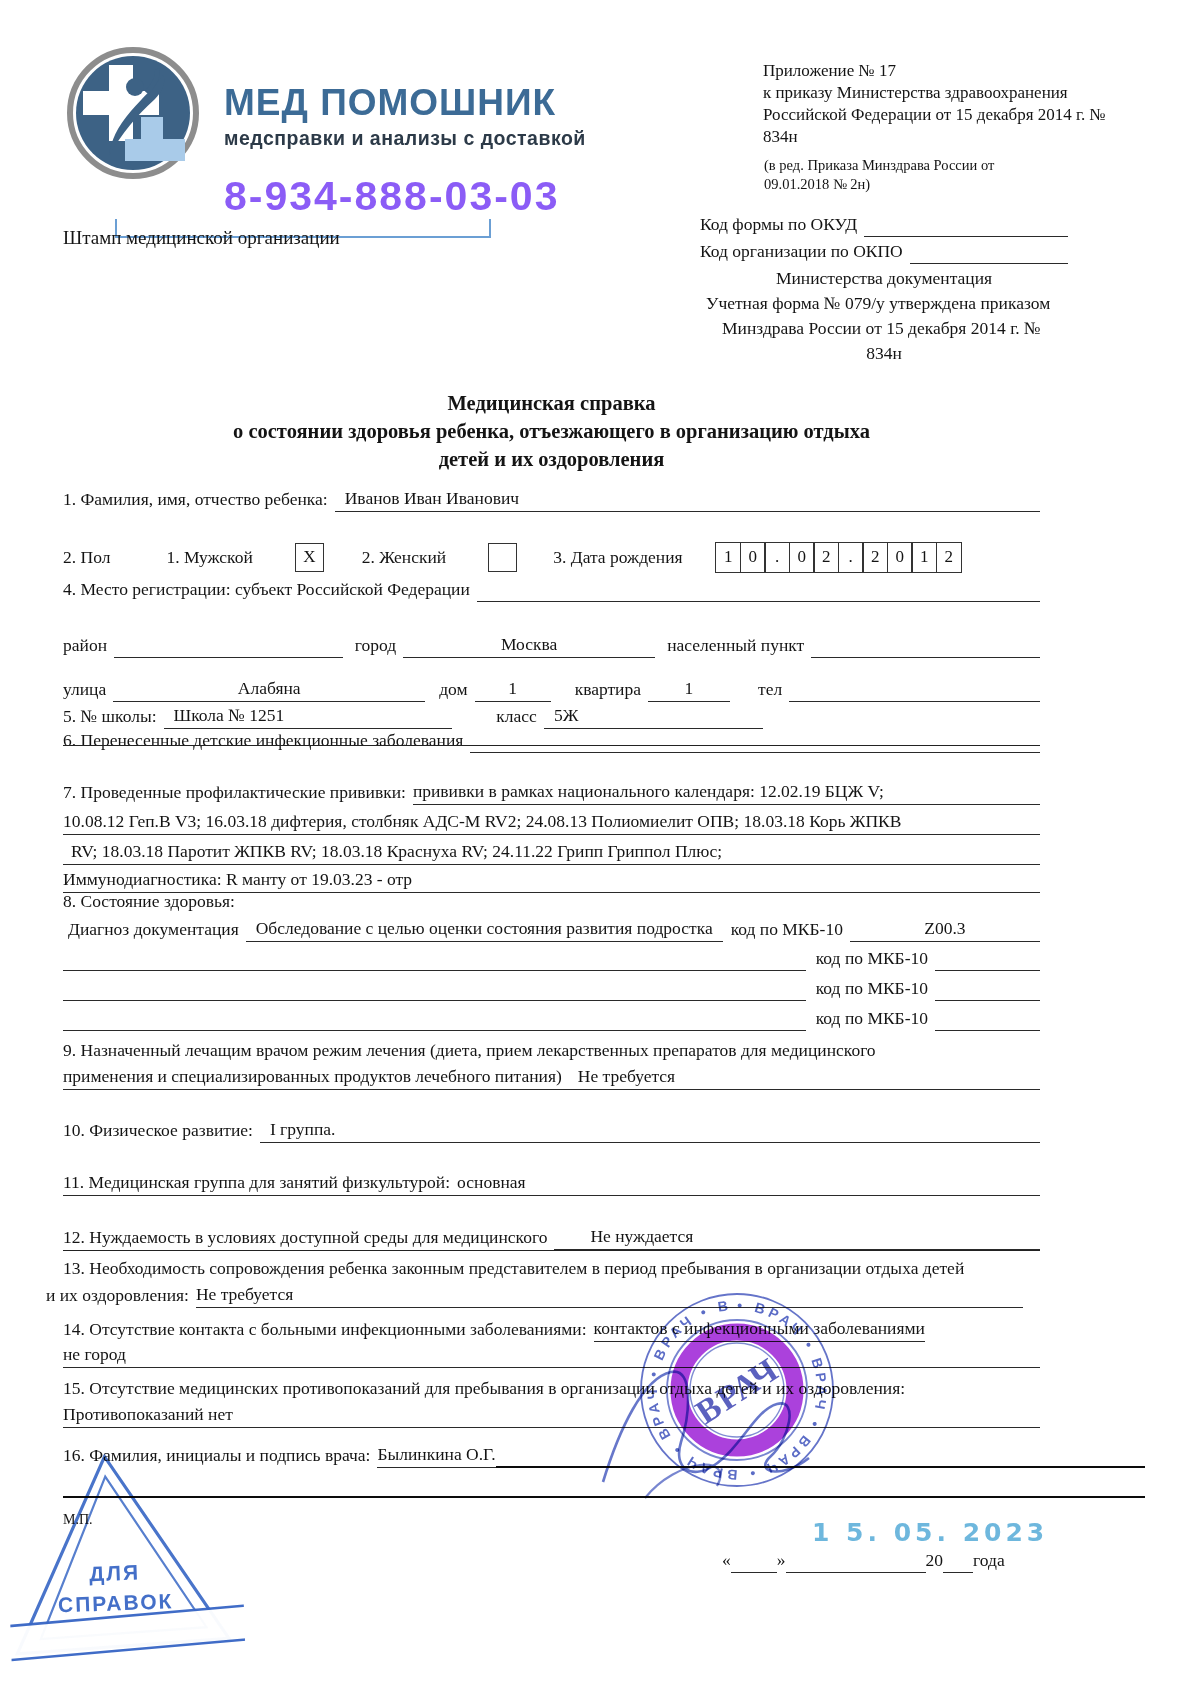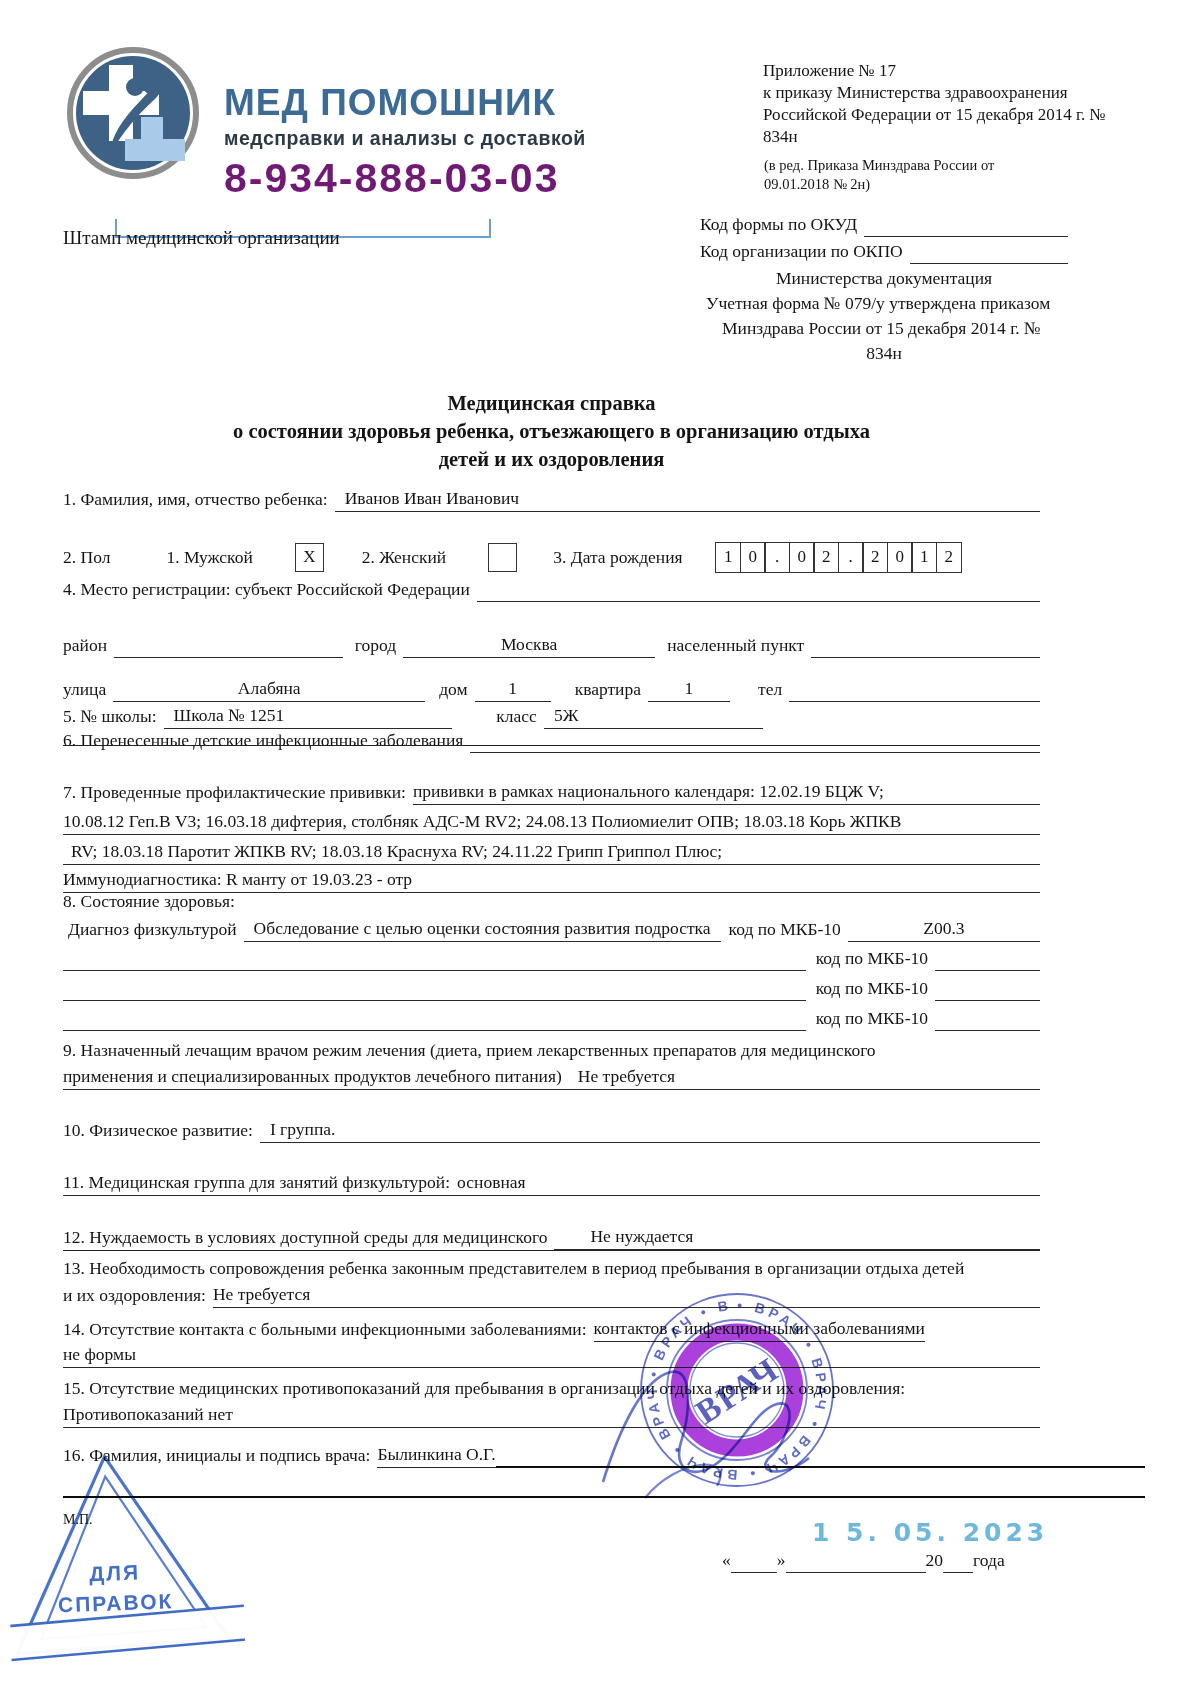--- a/index.html
+++ b/index.html
@@ -11,21 +11,21 @@
   .lbl{padding-right:7px;}
   .u{border-bottom:1.6px solid #2a2a2a;}
   .u2{border-bottom:2.2px solid #0c0c0c;}
   .grow{flex:1 1 auto;min-width:10px;}
   .ctr{text-align:center;}
   .val{padding:0 10px;}
   .urow{border-bottom:1.6px solid #2a2a2a;}
   .hline{position:absolute;height:0;border-bottom:1.8px solid #222;}
   .logo-title{font:bold 37px/1 "Liberation Sans",sans-serif;color:#3c6b96;letter-spacing:1px;}
   .logo-sub{font:bold 19.5px/1 "Liberation Sans",sans-serif;color:#2c3a48;margin-top:8px;letter-spacing:.5px;}
-  .logo-phone{font:bold 41px/1 "Liberation Sans",sans-serif;color:#701a75;margin-top:9px;letter-spacing:2px;}
+  .logo-phone{font:bold 41px/1 "Liberation Sans",sans-serif;color:#8b5cf6;margin-top:27px;letter-spacing:2px;}
   .hr-line{position:absolute;font:17px/22px "Liberation Serif",serif;}
   .hr-note{position:absolute;font:14.5px/19px "Liberation Serif",serif;}
   .t{position:absolute;left:63px;width:977px;text-align:center;font-weight:bold;font-size:20.5px;}
   .cb{width:27px;height:27px;border:1.8px solid #333;display:inline-flex;align-items:center;
       justify-content:center;font:17px "Liberation Serif",serif;}
   .dc{width:24px;height:29px;border:1.5px solid #333;margin-left:-1.5px;display:flex;align-items:center;
       justify-content:center;font:17px "Liberation Serif",serif;}
   .dcells{display:flex;}
   .bracket{position:absolute;border-left:2px solid #6b9fd4;border-right:2px solid #6b9fd4;
            border-bottom:2px solid #6b9fd4;}
@@ -157,21 +157,21 @@
     <span style="padding-left:8px;">RV; 18.03.18 Паротит ЖПКВ RV; 18.03.18 Краснуха RV; 24.11.22 Грипп Гриппол Плюс;</span>
     <span class="grow"></span>
   </div>
   <div class="row urow" style="left:63px;top:867px;width:977px;">
     <span>Иммунодиагностика: R манту от 19.03.23 - отр</span>
     <span class="grow"></span>
   </div>
 
   <div class="abs" style="left:63px;top:891px;font-size:17.5px;">8. Состояние здоровья:</div>
   <div class="row" style="left:68px;top:916px;width:972px;">
-    <span class="lbl">Диагноз физкультурой</span>
+    <span class="lbl">Диагноз документация</span>
     <span class="u val">Обследование с целью оценки состояния развития подростка</span>
     <span class="lbl" style="margin-left:8px;">код по МКБ-10</span>
     <span class="u grow ctr">Z00.3</span>
   </div>
   <div class="row" style="left:63px;top:946px;width:977px;">
     <span class="u grow"></span>
     <span class="lbl" style="margin-left:10px;">код по МКБ-10</span>
     <span class="u" style="width:105px;"></span>
   </div>
   <div class="row" style="left:63px;top:976px;width:977px;">
@@ -203,31 +203,31 @@
     <span class="grow"></span>
   </div>
 
   <div class="row" style="left:63px;top:1224px;width:977px;">
     <span class="lbl">12. Нуждаемость в условиях доступной среды для медицинского</span>
     <span class="u grow" style="padding-left:36px;">Не нуждается</span>
   </div>
   <div class="hline" style="left:63px;top:1250px;width:977px;"></div>
 
   <div class="abs" style="left:63px;top:1258px;font-size:17.5px;">13. Необходимость сопровождения ребенка законным представителем в период пребывания в организации отдыха детей</div>
-  <div class="row" style="left:63px;top:1282px;width:977px;justify-content:flex-end;">
+  <div class="row" style="left:46px;top:1282px;width:977px;justify-content:flex-end;">
     <span class="lbl">и их оздоровления:</span>
     <span class="u grow">Не требуется</span>
   </div>
 
   <div class="row" style="left:63px;top:1316px;width:977px;">
     <span class="lbl">14. Отсутствие контакта с больными инфекционными заболеваниями:</span>
     <span class="u">контактов с инфекционными заболеваниями</span>
   </div>
   <div class="row" style="left:63px;top:1342px;width:977px;">
-    <span class="u">не формы</span>
+    <span class="u">не город</span>
     <span class="u grow"></span>
   </div>
 
   <div class="abs" style="left:63px;top:1378px;font-size:17.5px;">15. Отсутствие медицинских противопоказаний для пребывания в организации отдыха детей и их оздоровления:</div>
   <div class="row" style="left:63px;top:1402px;width:977px;">
     <span class="u">Противопоказаний нет</span>
     <span class="u grow"></span>
   </div>
 
   <div class="row" style="left:63px;top:1442px;width:1082px;">

